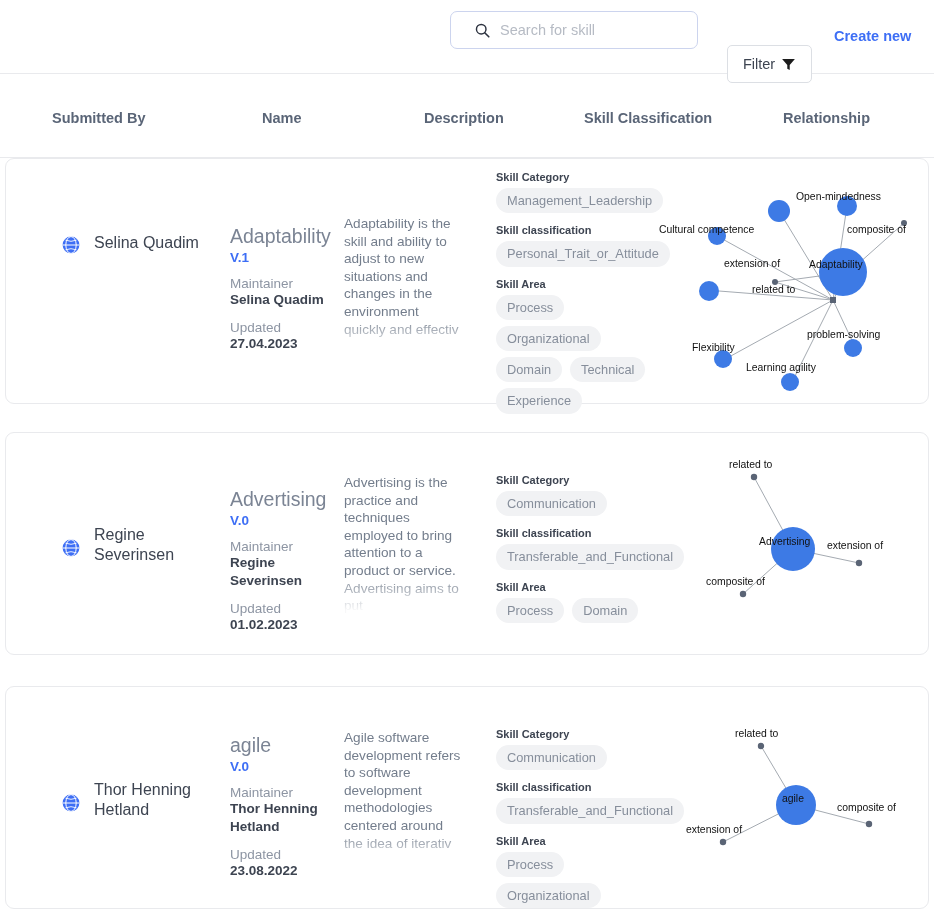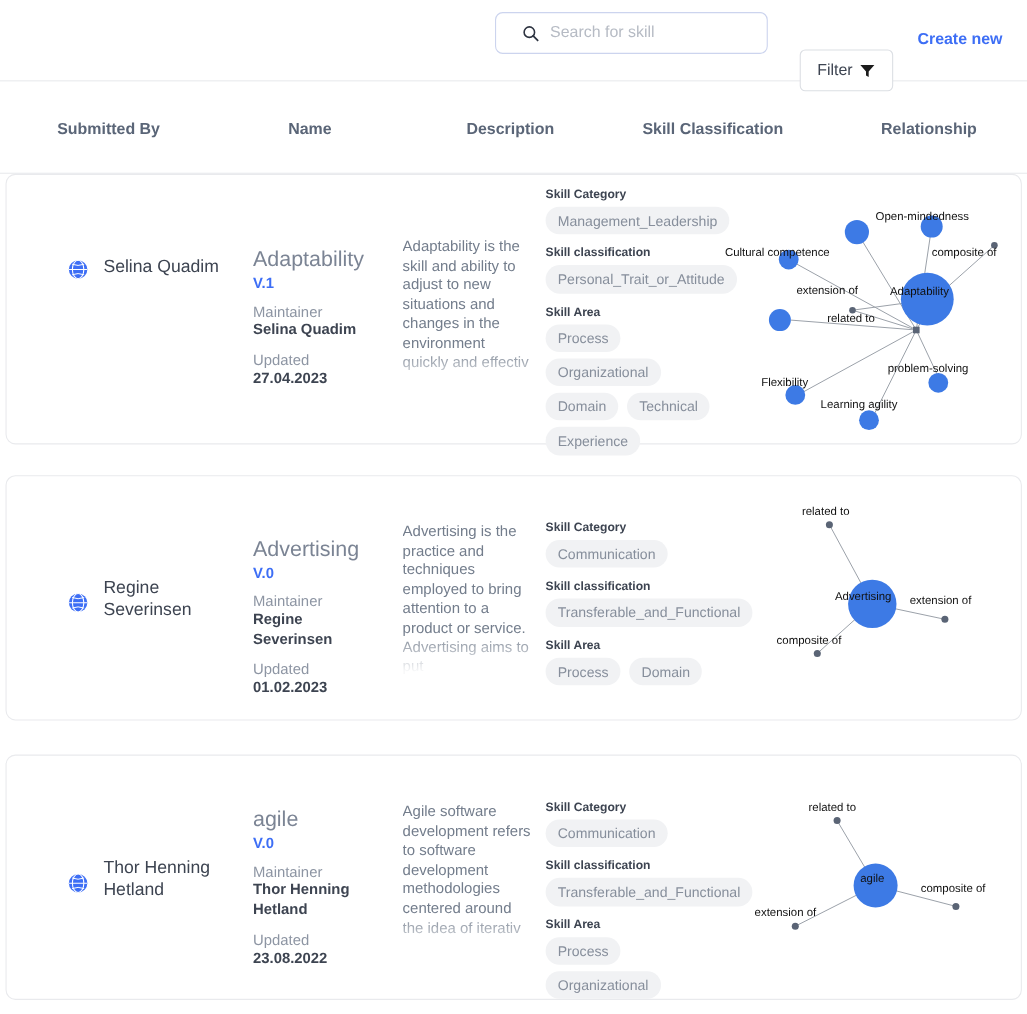--- a/index.html
+++ b/index.html
@@ -154,21 +154,21 @@
   .meta-value {
     font-size: 13.5px;
     font-weight: bold;
     color: #3d4451;
     line-height: 1.3;
   }
 
   
   .desc {
     position: absolute;
-    left: 360px;
+    left: 338px;
     width: 120px;
     font-size: 13.6px;
     line-height: 17.6px;
     color: #737d8c;
     overflow: hidden;
     -webkit-mask-image: linear-gradient(to bottom, #000 72%, rgba(0,0,0,0.06) 97%);
     mask-image: linear-gradient(to bottom, #000 72%, rgba(0,0,0,0.06) 97%);
   }
 
   
@@ -228,21 +228,21 @@
   </button>
 
   <a class="create-new" href="#">Create new</a>
 </div>
 
 <div class="col-headers">
   <div class="col-h" style="left:52px">Submitted By</div>
   <div class="col-h" style="left:262px">Name</div>
   <div class="col-h" style="left:424px">Description</div>
   <div class="col-h" style="left:584px">Skill Classification</div>
-  <div class="col-h" style="left:801px">Relationship</div>
+  <div class="col-h" style="left:783px">Relationship</div>
 </div>
 
 <div class="card" style="top:158px; height:246px;">
 
   <svg class="globe-icon" style="top:76px" width="20" height="20" viewBox="0 0 20 20">
     <circle cx="10" cy="10" r="8.4" fill="#3d6ef5"></circle>
     <path d="M10 1.6 A 5.2 8.4 0 0 1 10 18.4 A 5.2 8.4 0 0 1 10 1.6 Z" fill="none" stroke="#ffffff" stroke-width="1"></path>
     <line x1="1.7" y1="10" x2="18.3" y2="10" stroke="#ffffff" stroke-width="1"></line>
     <path d="M4.5 5.2 q5.5 2.2 11 0" fill="none" stroke="#ffffff" stroke-width="0.9"></path>
     <path d="M4.5 14.8 q5.5 -2.2 11 0" fill="none" stroke="#ffffff" stroke-width="0.9"></path>

